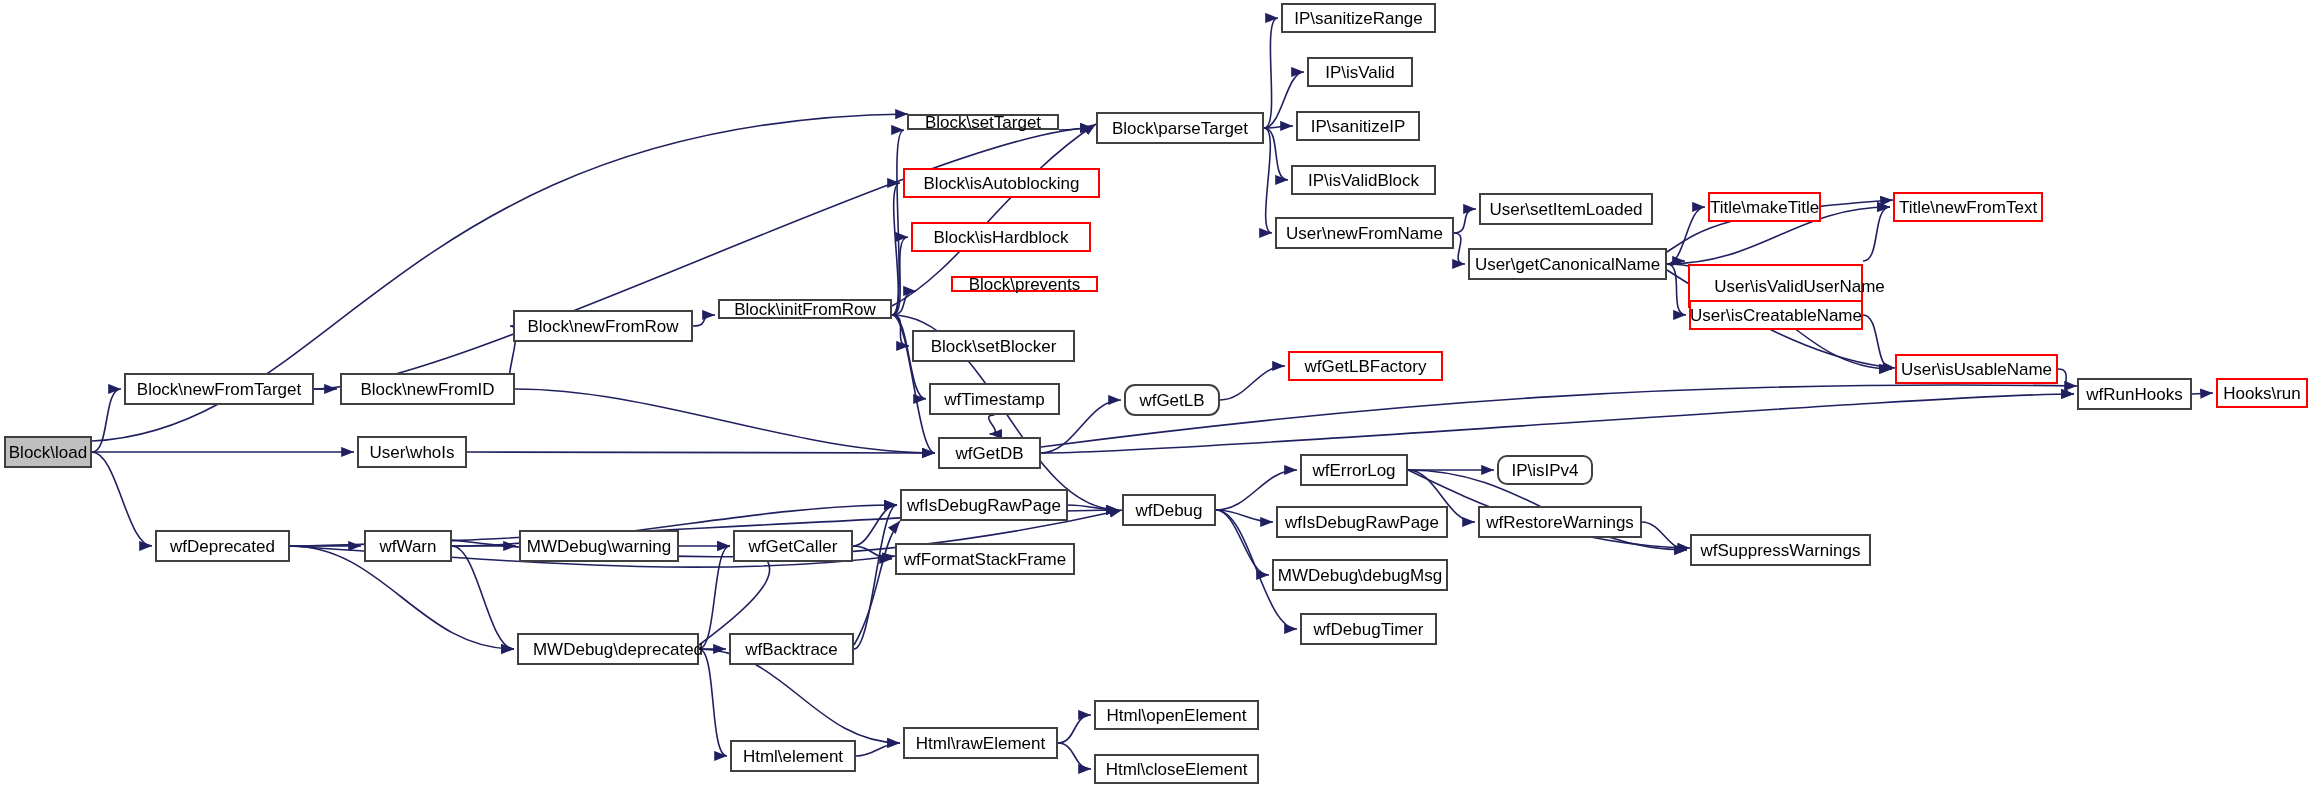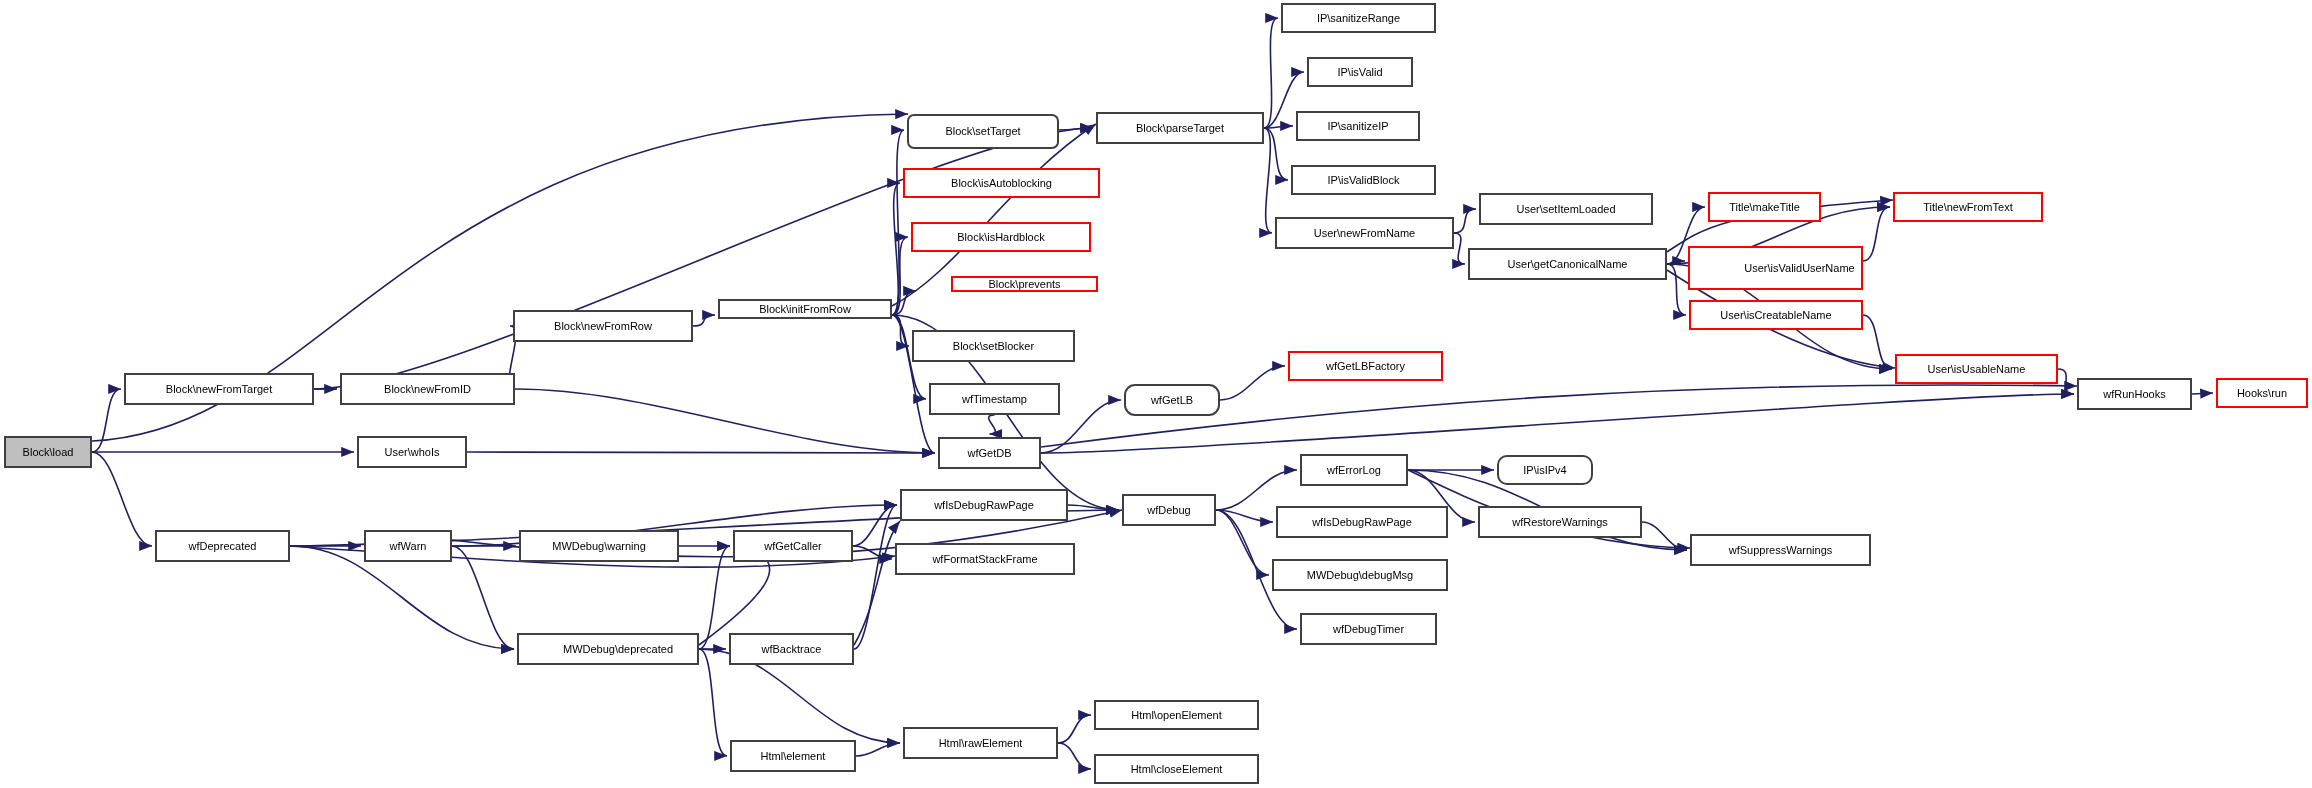--- a/index.html
+++ b/index.html
@@ -1,20 +1,20 @@
 <!DOCTYPE html>
 <html><head>
 <meta charset="utf-8">
 <style>
   html,body{margin:0;padding:0;background:#ffffff;}
   body{font-family:"Liberation Sans", sans-serif;}
   #graph-root{position:relative;width:2312px;height:788px;background:#fff;overflow:hidden;}
   svg.edges{position:absolute;left:0;top:0;width:2312px;height:788px;}
   .node{position:absolute;box-sizing:border-box;display:flex;align-items:center;justify-content:center;
-        background:#ffffff;border:1px solid #2b2b2b;font-size:11px;color:#000;white-space:nowrap;
+        background:#ffffff;border:1px solid #2b2b2b;font-size:17px;color:#000;white-space:nowrap;
         letter-spacing:0px;line-height:1;}
   .node.red{border:2px solid #ff0000;}
   .node.cur{background:#bfbfbf;border:2px solid #404040;}
   .node.blk{border:2px solid #404040;}
   .node span{pointer-events:none;}
 </style>
 </head>
 <body>
 
 <div id="graph-root">
@@ -116,21 +116,21 @@
       </div>
       <div class="node blk" style="left: 340px; top: 373px; width: 175px; height: 32px;">
         <span>Block\newFromID</span>
       </div>
       <div class="node blk" style="left: 513px; top: 310px; width: 180px; height: 32px;">
         <span>Block\newFromRow</span>
       </div>
       <div class="node blk" style="left: 718px; top: 299px; width: 174px; height: 20px;">
         <span>Block\initFromRow</span>
       </div>
-      <div class="node blk" style="left: 907px; top: 114px; width: 152px; height: 35px; border-radius: 7px;">
+      <div class="node blk" style="left: 907px; top: 114px; width: 152px; height: 16px;">
         <span>Block\setTarget</span>
       </div>
       <div class="node red" style="left: 903px; top: 168px; width: 197px; height: 30px;">
         <span>Block\isAutoblocking</span>
       </div>
       <div class="node red" style="left: 911px; top: 222px; width: 180px; height: 30px;">
         <span>Block\isHardblock</span>
       </div>
       <div class="node red" style="left: 919px; top: 276px; width: 147px; height: 16px; margin-left: 32px;">
         <span>Block\prevents</span>
@@ -164,21 +164,21 @@
       </div>
       <div class="node blk" style="left: 1479px; top: 193px; width: 174px; height: 32px;">
         <span>User\setItemLoaded</span>
       </div>
       <div class="node blk" style="left: 1468px; top: 248px; width: 199px; height: 32px;">
         <span>User\getCanonicalName</span>
       </div>
       <div class="node red" style="left: 1708px; top: 192px; width: 113px; height: 30px;">
         <span>Title\makeTitle</span>
       </div>
-      <div class="node red" style="left: 1688px; top: 246px; width: 175px; height: 44px; padding-left: 48px;">
+      <div class="node red" style="left: 1688px; top: 264px; width: 175px; height: 44px; padding-left: 48px;">
         <span>User\isValidUserName</span>
       </div>
       <div class="node red" style="left: 1689px; top: 300px; width: 174px; height: 30px;">
         <span>User\isCreatableName</span>
       </div>
       <div class="node red" style="left: 1893px; top: 192px; width: 150px; height: 30px;">
         <span>Title\newFromText</span>
       </div>
       <div class="node red" style="left: 1895px; top: 354px; width: 163px; height: 30px;">
         <span>User\isUsableName</span>

